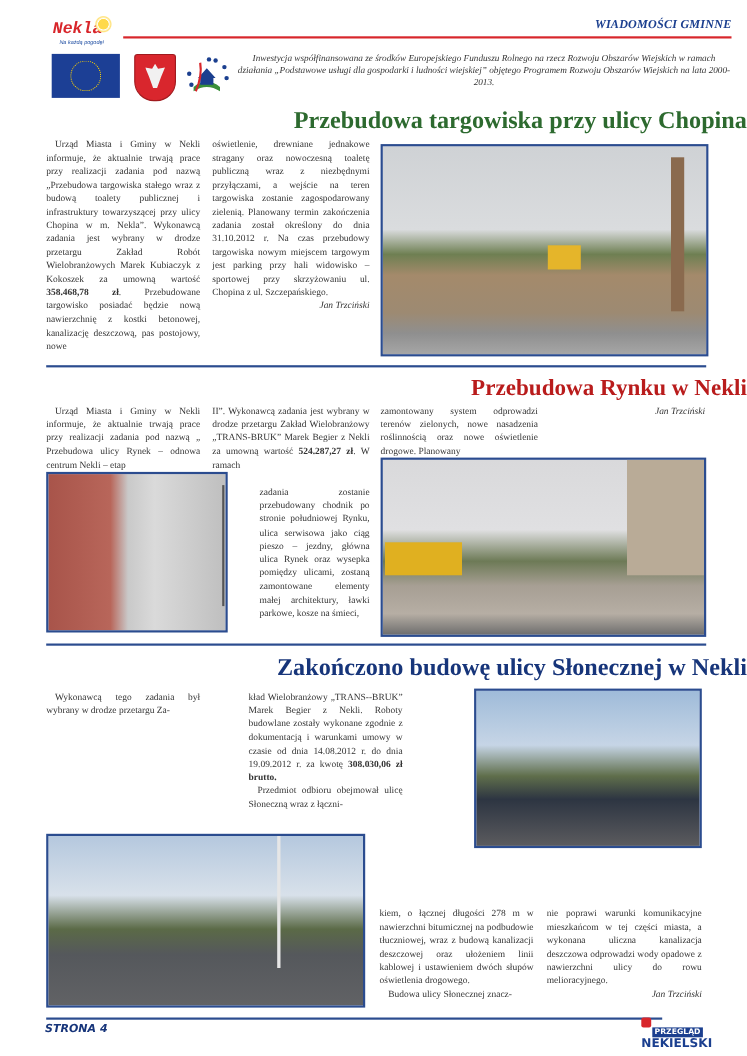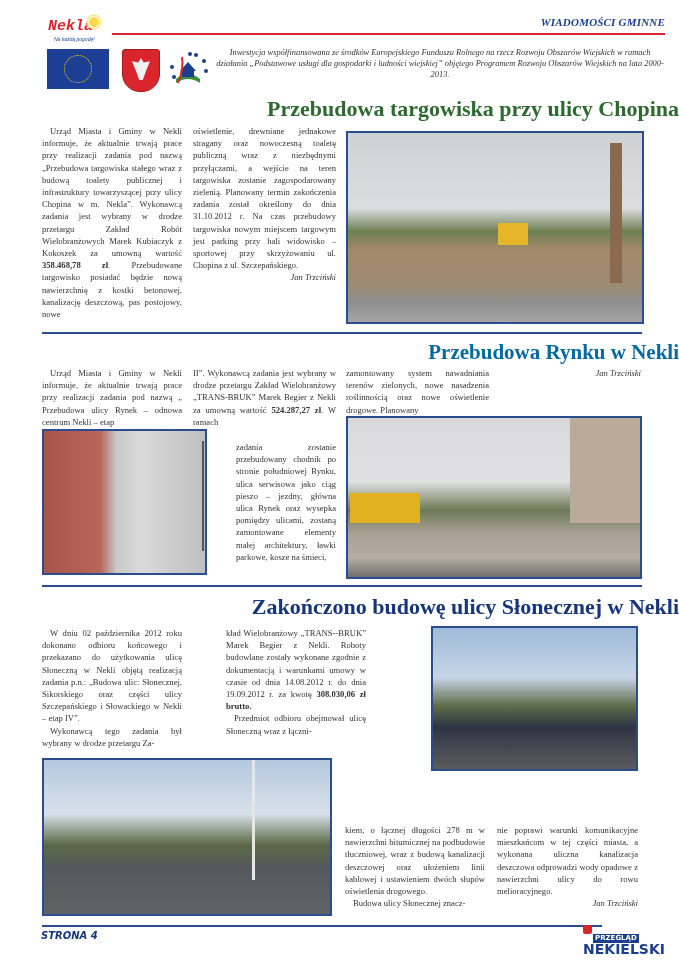--- a/index.html
+++ b/index.html
@@ -12,39 +12,39 @@
   .header-rule{left:112px;top:33px;width:553px;height:2px;background:#d8262b;}
   .section-label{right:14px;top:16px;font-size:11px;font-weight:bold;font-style:italic;color:#1b3f8f;letter-spacing:.2px;}
   .eu-flag{left:47px;top:49px;width:62px;height:40px;background:#1c3f95;}
   .eu-flag .ring{position:absolute;left:17px;top:6px;width:28px;height:28px;border-radius:50%;border:1.5px dotted #ffd200;box-sizing:border-box;}
   .coat{left:122px;top:49px;width:36px;height:41px;background:#d9262d;border-radius:3px 3px 18px 18px;border:1px solid #a01a1e;}
   .coat .eagle{position:absolute;left:9px;top:8px;width:18px;height:22px;background:#f1f1f1;clip-path:polygon(50% 0,65% 20%,100% 15%,80% 55%,60% 100%,40% 100%,20% 55%,0 15%,35% 20%);}
   .leader{left:166px;top:49px;width:44px;height:42px;}
   .coop-text{left:215px;top:47px;width:450px;font-size:8.4px;font-style:italic;line-height:11px;text-align:center;color:#333;}
   .title{left:0;width:679px;text-align:right;font-weight:bold;}
   .t1{top:96px;font-size:22px;color:#2d6a2f;}
-  .t2{top:340px;font-size:21px;color:#0369a1;}
+  .t2{top:340px;font-size:21px;color:#b91c1c;}
   .t3{top:594px;font-size:22px;color:#17357a;}
   .col{font-size:8.6px;line-height:12.2px;text-align:justify;color:#333;}
   .col p{margin:0;text-indent:8px;}
   .sig{text-align:right;font-style:italic;}
   .rule{height:2px;background:#2b4c8f;}
   .photo{border:2px solid #2b4c8f;box-sizing:border-box;overflow:hidden;}
   .ph1{left:346px;top:131px;width:298px;height:193px;background:linear-gradient(#cfd2d5 0%,#dadcde 40%,#6e7f52 52%,#a48a6b 62%,#9d8a72 80%,#8f8f8f 90%,#a6a6a6 100%);}
   .ph2{left:118px;top:429px;width:88px;height:146px;background:linear-gradient(90deg,#a8544a 0%,#b8665a 35%,#c9c9c9 45%,#dadada 60%,#bfbfbf 100%);}
   .ph3{left:346px;top:416px;width:296px;height:163px;background:linear-gradient(#d9d9db 0%,#e0e0e2 40%,#6d7a56 58%,#a79f94 72%,#b6aea4 88%,#6e6e6e 100%);}
   .ph4{left:431px;top:626px;width:207px;height:145px;background:linear-gradient(#9fbbd9 0%,#c6d5e6 35%,#5f6e4b 55%,#2d3542 70%,#5b5b5e 100%);}
   .ph5{left:42px;top:758px;width:290px;height:158px;background:linear-gradient(#b5c8de 0%,#d8e1ea 35%,#5b6a47 55%,#55585c 70%,#616265 100%);}
   .pole{position:absolute;width:3px;background:#e6e6e6;}
   .footer-rule{left:42px;top:925px;width:560px;}
   .strona{left:41px;top:930px;font-family:"DejaVu Sans",sans-serif;font-size:10px;font-weight:bold;font-style:italic;color:#17357a;}
   .brand{left:583px;top:925px;font-family:"DejaVu Sans",sans-serif;font-weight:bold;}
   .brand .b1{display:inline-block;background:#1b3f8f;color:#fff;font-size:7px;padding:0 2px;line-height:9px;}
   .brand .badge{display:inline-block;width:9px;height:9px;background:#d8262b;vertical-align:top;margin-right:1px;border-radius:2px;}
-  .brand .b2{display:block;color:#1b3f8f;font-size:14px;line-height:10px;}
+  .brand .b2{display:block;color:#1b3f8f;font-size:11px;line-height:10px;}
 </style>
 </head>
 <body>
 
 <div class="abs logo-nekla">
   <span class="logo-text">Nekla</span>
   <span class="sun"></span>
   <span class="logo-sub">Na każdą pogodę!</span>
 </div>
 <div class="abs section-label">WIADOMOŚCI GMINNE</div>
@@ -95,34 +95,33 @@
 <div class="abs photo ph2" style="left:42px;width:165px;">
   <div class="pole" style="left:158px;top:10px;height:110px;background:#555;width:2px;"></div>
 </div>
 <div class="abs col" style="left:193px;top:367px;width:143px;">
   <p style="text-indent:0"><span>II”. Wykonawcą zadania jest wybrany w drodze przetargu Zakład Wielobranżowy „TRANS-BRUK” Marek Begier z Nekli za umowną wartość</span> <b>524.287,27 zł</b><span>. W ramach</span></p>
 </div>
 <div class="abs col" style="left:236px;top:428px;width:100px;margin-top:13px;">
   <p style="text-indent:0">zadania zostanie przebudowany chodnik po stronie południowej Rynku, ulica serwisowa jako ciąg pieszo – jezdny, główna ulica Rynek oraz wysepka pomiędzy ulicami, zostaną zamontowane elementy małej architektury, ławki parkowe, kosze na śmieci,</p>
 </div>
 <div class="abs col" style="left:346px;top:367px;width:143px;">
-  <p style="text-indent:0">zamontowany system nawadniania terenów zielonych, nowe nasadzenia roślinnością oraz nowe oświetlenie drogowe. Planowany</p>
+  <p style="text-indent:0">zamontowany system odprowadzi terenów zielonych, nowe nasadzenia roślinnością oraz nowe oświetlenie drogowe. Planowany</p>
 </div>
 <div class="abs col" style="left:498px;top:367px;width:143px;">
   <div class="sig">Jan Trzciński</div>
 </div>
 <div class="abs photo ph3">
   <div style="position:absolute;left:2px;top:75px;width:70px;height:30px;background:#e0b020;"></div>
   <div style="position:absolute;right:0;top:0;width:70px;height:105px;background:#b9ab97;"></div>
 </div>
 <div class="abs rule" style="left:42px;top:585px;width:600px;"></div>
 
 <div class="abs title t3">Zakończono budowę ulicy Słonecznej w Nekli</div>
 <div class="abs col" style="left:42px;top:627px;width:140px;">
-  <p>W dniu 02 października 2012 roku dokonano odbioru końcowego i przekazano do użytkowania ulicę Słoneczną w Nekli objętą realizacją zadania p.n.: „Budowa ulic: Słonecznej, Sikorskiego oraz części ulicy Szczepańskiego i Słowackiego w Nekli – etap IV”.</p>
   <p>Wykonawcą tego zadania był wybrany w drodze przetargu Za-</p>
 </div>
 <div class="abs col" style="left:193px;top:627px;width:140px;margin-left:33px;">
   <p style="text-indent:0"><span>kład Wielobranżowy „TRANS--BRUK” Marek Begier z Nekli. Roboty budowlane zostały wykonane zgodnie z dokumentacją i warunkami umowy w czasie od dnia 14.08.2012 r. do dnia 19.09.2012 r. za kwotę</span> <b>308.030,06 zł brutto.</b></p>
   <p>Przedmiot odbioru obejmował ulicę Słoneczną wraz z łączni-</p>
 </div>
 <div class="abs photo ph4"></div>
 <div class="abs photo ph5">
   <div class="pole" style="left:208px;top:0;height:120px;"></div>
 </div>

